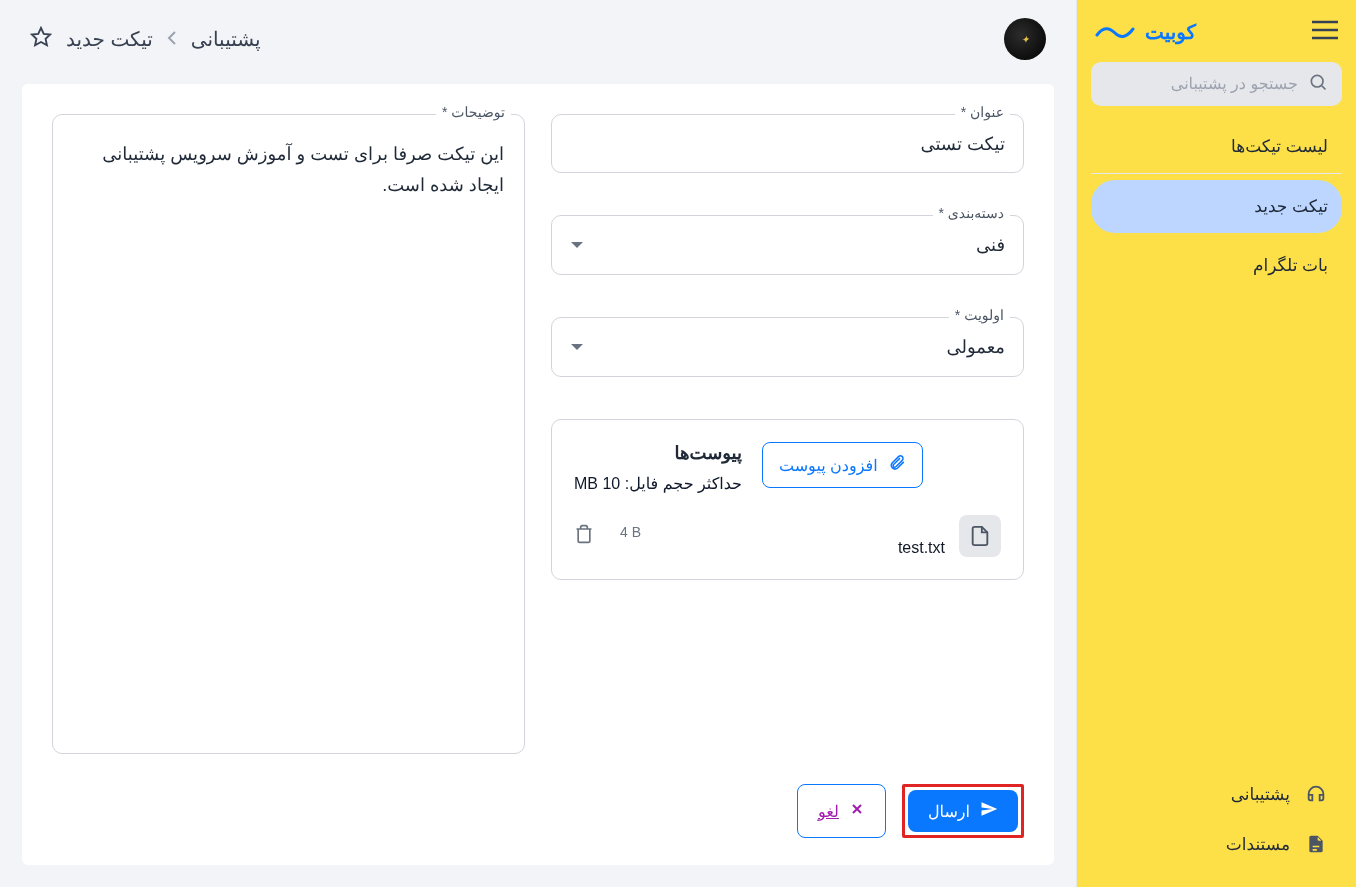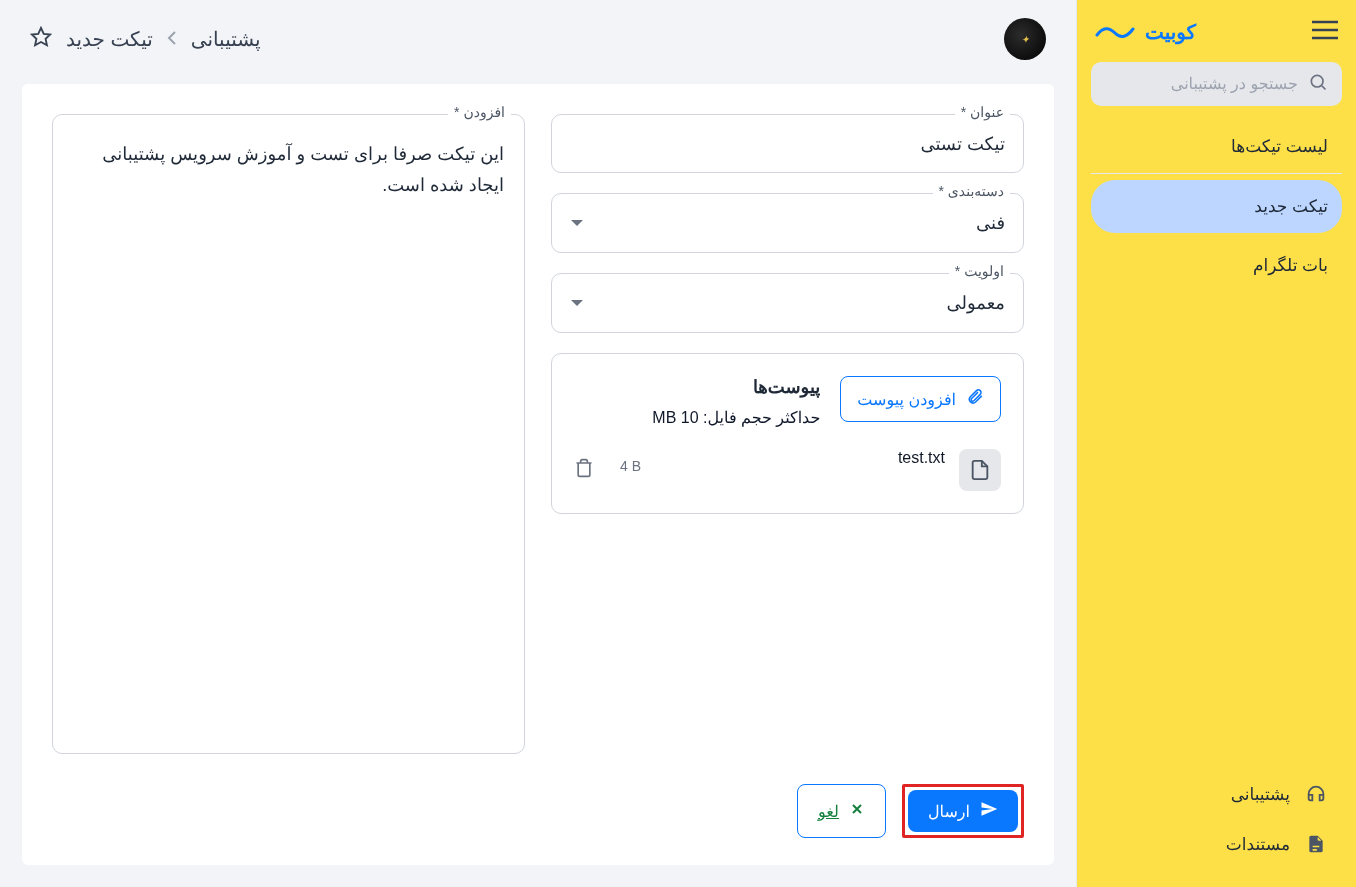--- a/index.html
+++ b/index.html
@@ -77,21 +77,21 @@
   background: radial-gradient(circle at 40% 40%, #2c2c2c, #000);
   display: flex; align-items: center; justify-content: center;
 }
 .avatar-inner { font-size: 10px; color: #e6c14a; transform: rotate(-10deg); font-style: italic; }
 
 .content {
   margin: 18px 22px 22px; background: #fff; border-radius: 6px;
   padding: 30px; display: flex; gap: 26px;
 }
 .col { flex: 1; display: flex; flex-direction: column; }
-.col-left { gap: 20px; }
+.col-left { gap: 42px; }
 
 .field-wrap { position: relative; }
 .field-label {
   position: absolute; top: -10px; right: 14px; background: #fff;
   padding: 0 6px; font-size: 14px; color: #4b5563;
 }
 .text-input, .select-input {
   width: 100%; border: 1px solid #d1d5db; border-radius: 10px;
   padding: 18px 18px; font-size: 18px; color: #1f2937;
   font-family: inherit; outline: none; direction: rtl; background: #fff;
@@ -99,35 +99,35 @@
 .select-input {
   display: flex; justify-content: space-between; align-items: center;
   cursor: pointer;
 }
 .chevron { color: #6b7280; }
 
 
 .attach-card {
   border: 1px solid #d1d5db; border-radius: 10px; padding: 22px;
 }
-.attach-top { display: flex; justify-content: flex-start; align-items: flex-start; gap: 20px; }
+.attach-top { display: flex; justify-content: flex-end; align-items: flex-start; gap: 20px; }
 .attach-info { text-align: right; }
 .attach-title { font-size: 18px; font-weight: 600; margin-bottom: 10px; }
 .attach-sub { font-size: 16px; color: #0f172a; direction: rtl; }
 .add-attach-btn {
   display: inline-flex; align-items: center; gap: 10px;
   border: 1px solid #0a77ff; color: #0a77ff; background: #fff;
   border-radius: 8px; padding: 10px 16px; font-size: 16px; cursor: pointer;
   font-family: inherit;
 }
 .attach-file-row {
   display: flex; align-items: center; justify-content: space-between;
   margin-top: 22px; gap: 14px;
 }
-.file-left { display: flex; align-items: flex-start; gap: 14px; }
+.file-left { display: flex; align-items: flex-end; gap: 14px; }
 .file-icon-box {
   width: 42px; height: 42px; background: #e5e7eb; border-radius: 8px;
   display: flex; align-items: center; justify-content: center; color: #4b5563;
 }
 .file-name { font-size: 16px; color: #111827; }
 .file-right { display: flex; align-items: flex-start; gap: 26px; }
 .file-size { font-size: 14px; color: #6b7280; direction: ltr; }
 .trash-icon { color: #6b7280; cursor: pointer; }
 
 
@@ -148,21 +148,21 @@
 .actions { display: flex; gap: 16px; padding: 0 30px 24px; }
 .btn {
   display: inline-flex; align-items: center; gap: 10px;
   border-radius: 8px; padding: 10px 20px; font-size: 16px;
   font-family: inherit; cursor: pointer;
 }
 .btn-submit {
   background: #0a77ff; color: #fff; border: none;
 }
 .btn-cancel {
-  background: #fff; color: #15803d; border: 1px solid #0a77ff; text-decoration: underline;
+  background: #fff; color: #a21caf; border: 1px solid #0a77ff; text-decoration: underline;
 }
 .highlight-box {
   border: 3px solid #e02424; padding: 3px; border-radius: 2px;
 }
 .content-outer { flex: 1; display: flex; flex-direction: column; background: #fff; margin: 18px 22px 22px; border-radius: 6px; }
 </style>
 </head>
 <body>
 
 <div class="app">
@@ -317,21 +317,21 @@
                     </svg>
                 </span>
               </div>
             </div>
           </div>
 
         </div>
 
         <div class="col">
           <div class="desc-wrap">
-            <label class="desc-label">افزودن *</label>
+            <label class="desc-label">توضیحات *</label>
             <textarea class="desc-area" style="">این تیکت صرفا برای تست و آموزش سرویس پشتیبانی ایجاد شده است.</textarea>
           </div>
         </div>
 
       </div>
 
       <div class="actions">
         <span class="highlight-box">
           <button class="btn btn-submit">
             <span>

